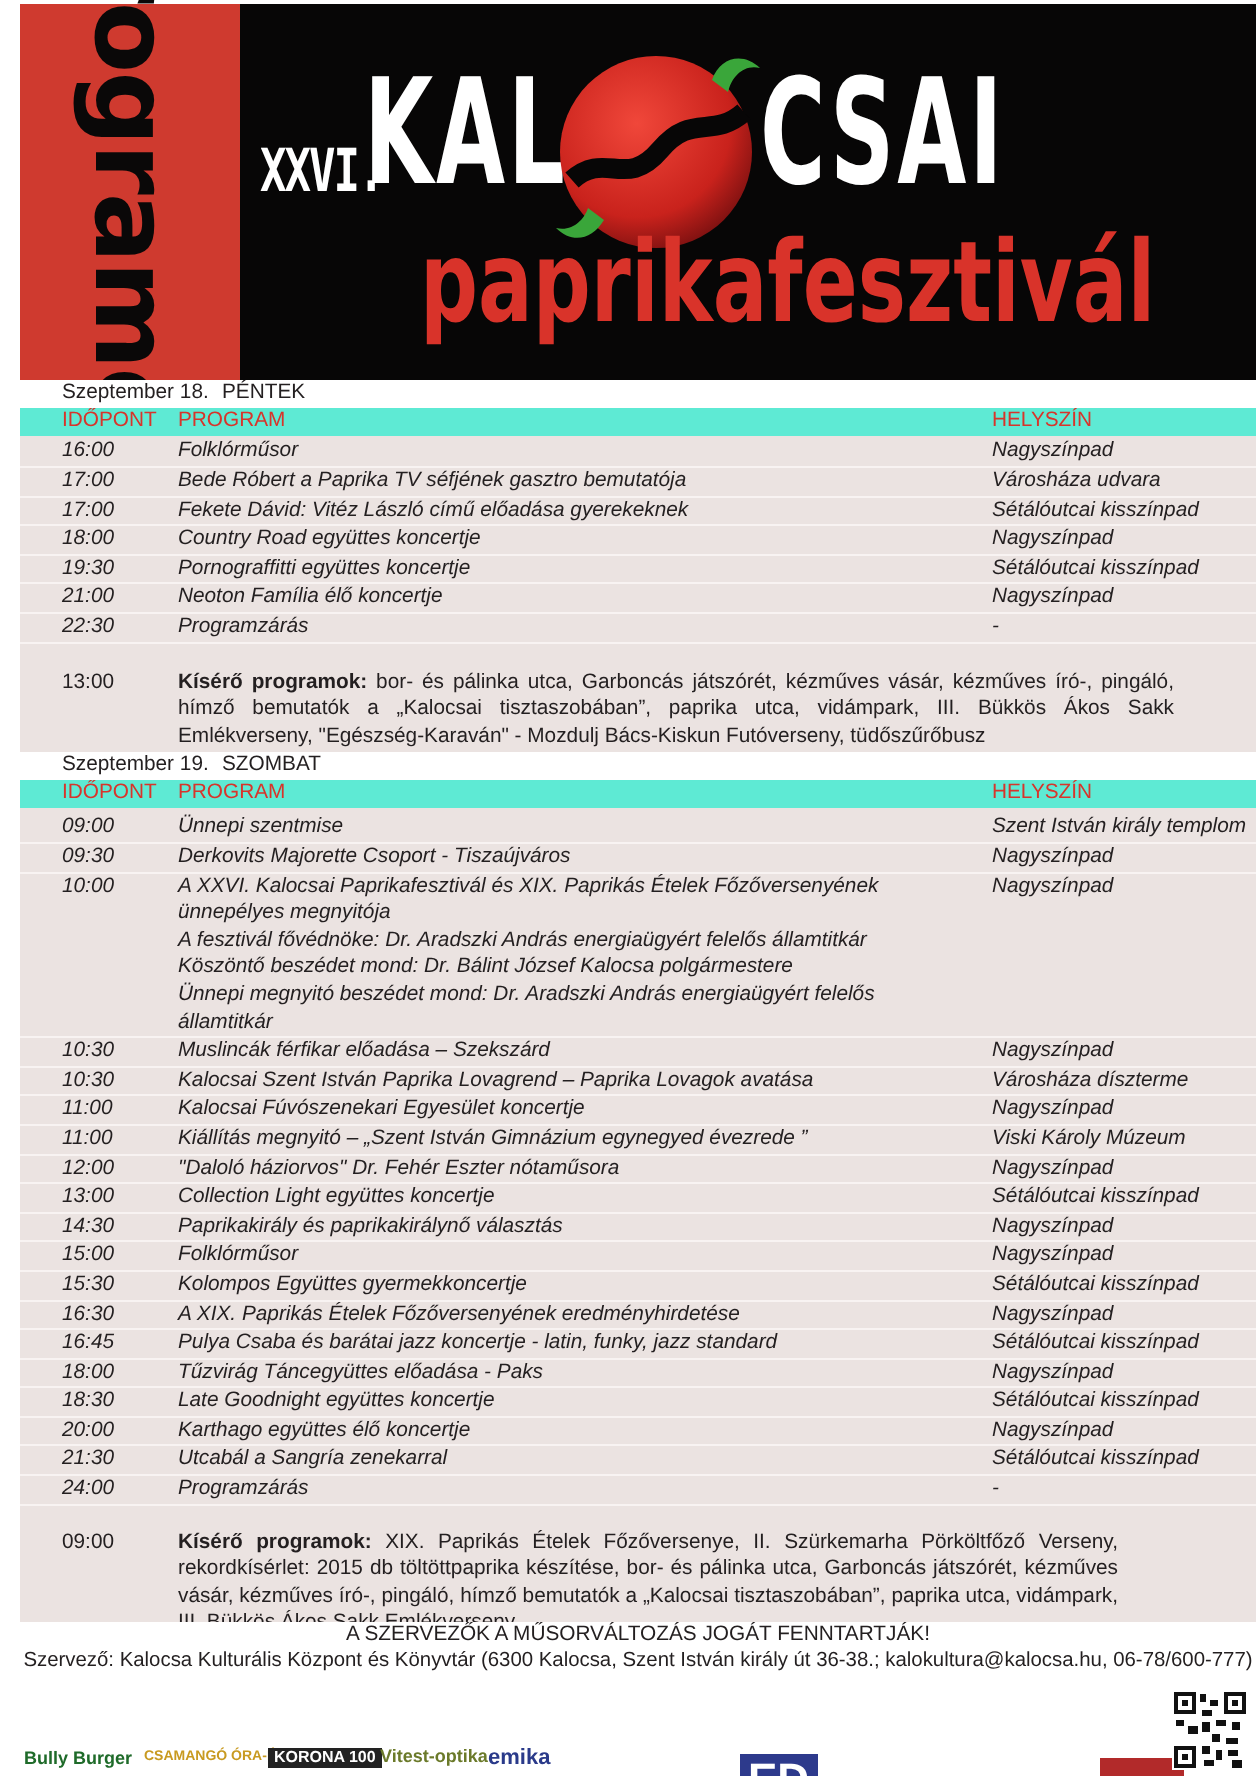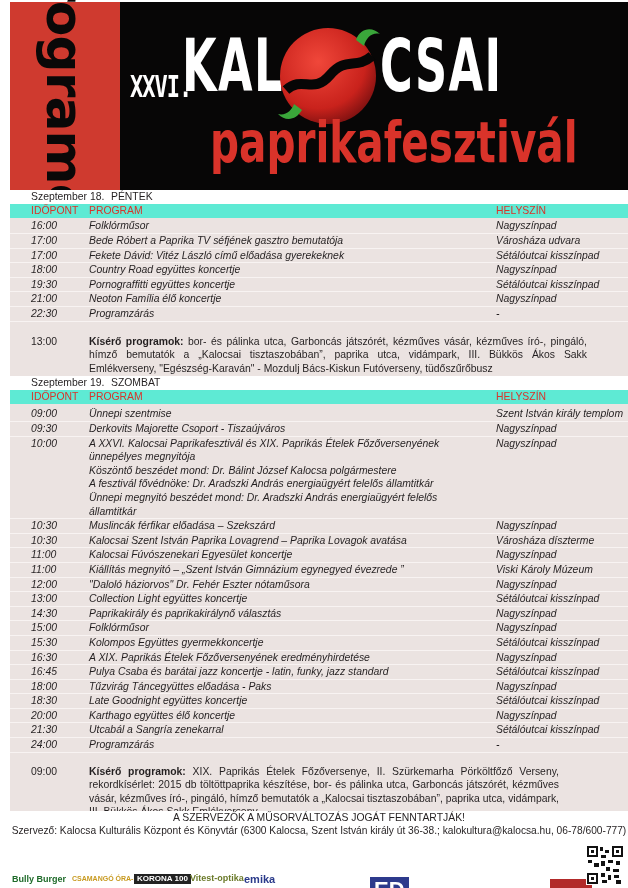--- a/index.html
+++ b/index.html
@@ -151,22 +151,22 @@
       </div>
     <div class="row">
         <span class="c1">09:30</span>
         <span class="c2">Derkovits Majorette Csoport - Tiszaújváros</span>
         <span class="c3">Nagyszínpad</span>
       </div>
     <div class="row">
         <span class="c1">10:00</span>
       <span class="c2" style="padding-right:40px;">
         <span class="sub">A XXVI. Kalocsai Paprikafesztivál és XIX. Paprikás Ételek Főzőversenyének ünnepélyes megnyitója</span>
+        <span class="sub">A fesztivál fővédnöke: Dr. Aradszki András energiaügyért  felelős államtitkár</span>
         <span class="sub">Köszöntő beszédet mond: Dr. Bálint József Kalocsa polgármestere</span>
-        <span class="sub">A fesztivál fővédnöke: Dr. Aradszki András energiaügyért  felelős államtitkár</span>
         <span class="sub">Ünnepi megnyitó beszédet mond: Dr. Aradszki András energiaügyért  felelős államtitkár</span>
       </span>
       <span class="c3">Nagyszínpad</span>
       </div>
     <div class="row">
         <span class="c1">10:30</span>
         <span class="c2">Muslincák férfikar előadása – Szekszárd</span>
         <span class="c3">Nagyszínpad</span>
       </div>
     <div class="row">

